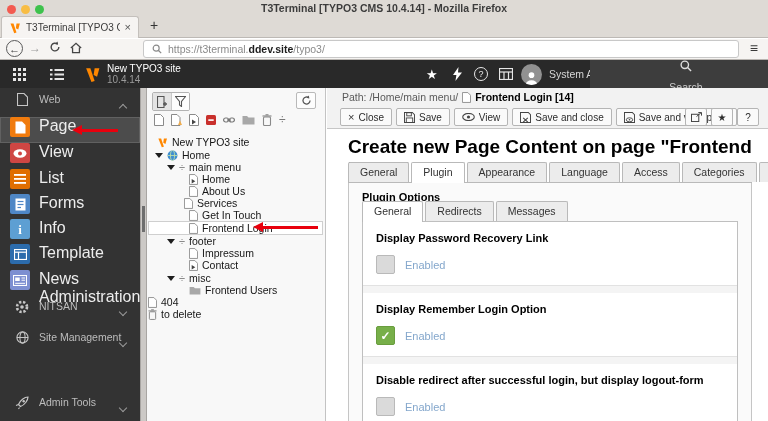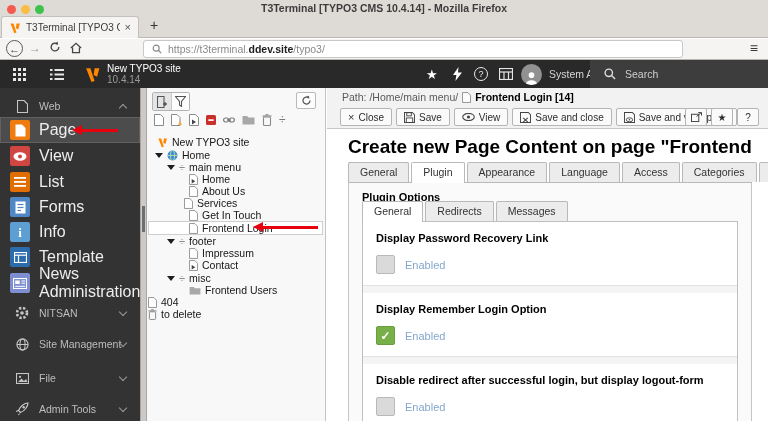--- a/index.html
+++ b/index.html
@@ -24,47 +24,47 @@
   .ff-tab-label { flex:1; font-size:10px; color:#3a3a3a; white-space:nowrap; overflow:hidden; }
   .ff-tab-close { font-size:11px; color:#555; line-height:1; }
   .ff-newtab { position:absolute; left:150px; top:1px; font-size:14px; color:#333; }
 
   .navbar { position:absolute; top:39px; left:0; right:0; height:21px; background:#f6f4f2;
             border-bottom:1px solid #b9b5b1; }
   .nav-circle { position:absolute; top:1px; width:17px; height:17px; border:1.4px solid #5a5a5a;
                 border-radius:50%; display:flex; align-items:center; justify-content:center;
                 font-size:11px; color:#3a3a3a; }
   .nav-glyph { position:absolute; top:3px; font-size:12px; color:#4a4a4a; line-height:1; }
-  .urlbar { position:absolute; left:143px; top:1px; width:540px; height:18px; background:#fff;
+  .urlbar { position:absolute; left:143px; top:1px; width:596px; height:18px; background:#fff;
             border:1px solid #c8c8c8; border-radius:3px; display:flex; align-items:center;
             gap:6px; padding:0 8px; }
   .url-text { font-size:10.5px; color:#8a8a8a; white-space:nowrap; }
   .url-domain { color:#1d1d1d; font-weight:bold; }
   .ff-menu { position:absolute; right:10px; top:1px; font-size:14px; color:#3a3a3a; }
 
   
   .t3-topbar { position:absolute; top:60px; left:0; right:0; height:28px; background:#292929; }
   .tb-item { position:absolute; top:0; height:28px; display:flex; align-items:center; }
   .tb-sitename { font-size:10px; color:#fff; line-height:1.15; }
   .tb-version { font-size:10px; color:#9a9a9a; }
   .tb-star { color:#fff; font-size:13px; }
   .tb-help-circle { width:14px; height:14px; border:1.3px solid #e8e8e8; border-radius:50%;
                     display:flex; align-items:center; justify-content:center;
                     font-size:9px; color:#e8e8e8; }
   .tb-avatar { width:21px; height:21px; border-radius:50%; background:#919191; overflow:hidden;
                display:flex; align-items:flex-end; justify-content:center; }
   .tb-username { font-size:10.5px; color:#d6d6d6; }
   .tb-search { position:absolute; right:0; top:0; width:178px; height:28px; background:#3d3d3d;
-               display:flex; align-items:center; gap:9px; padding-left:14px; }
+               display:flex; align-items:center; gap:9px; padding-left:14px;flex-direction:column; }
   .tb-search-label { font-size:10.5px; color:#cfcfcf; }
 
   
   .module-menu { position:absolute; top:88px; left:0; width:140px; bottom:0; background:#333; }
   .mm-row { position:absolute; left:0; width:140px; height:26px; display:flex;
-            align-items:center; gap:9px; }
+            gap:9px; }
   .mm-header { padding-left:14px; }
   .mm-header .mm-label { font-size:10.5px; color:#bdbdbd; }
   .mm-module { padding-left:10px; }
   .mm-module .mm-label { font-size:16px; color:#ededed; }
   .mm-active { background:#4c4c4c; box-shadow:inset 0 0 0 1px #616161; }
   .mm-icon { width:20px; height:20px; border-radius:2px; display:flex; align-items:center;
              justify-content:center; flex:none; }
   .mm-hicon { width:16px; display:flex; justify-content:center; flex:none; }
   .chev { width:6px; height:6px; border-right:1.4px solid #9a9a9a; border-bottom:1.4px solid #9a9a9a;
           position:absolute; right:14px; }
@@ -377,31 +377,20 @@
       <svg width="13" height="13" viewBox="0 0 14 14">
           <circle cx="7" cy="7" r="6" fill="none" stroke="#c6c6c6" stroke-width="1.2"></circle>
           <ellipse cx="7" cy="7" rx="2.8" ry="6" fill="none" stroke="#c6c6c6" stroke-width="1.1"></ellipse>
           <line x1="1" y1="7" x2="13" y2="7" stroke="#c6c6c6" stroke-width="1.1"></line>
         </svg>
     </span>
     <span class="mm-label">Site Management</span>
     <span class="chev chev-down"></span>
   </div>
 
-  <div class="mm-row mm-header" style="top:277px">
-    <span class="mm-hicon">
-      <svg width="13" height="11" viewBox="0 0 13 11">
-          <rect x="0.5" y="0.5" width="12" height="10" fill="none" stroke="#c6c6c6" stroke-width="1.1"></rect>
-          <circle cx="4" cy="3.8" r="1.1" fill="#c6c6c6"></circle>
-          <path d="M2 9 L5.5 5.5 L8 8 L10 6 L11.5 9 Z" fill="#c6c6c6"></path>
-        </svg>
-    </span>
-    <span class="mm-label">File</span>
-    <span class="chev chev-down"></span>
-  </div>
 
   <div class="mm-row mm-header" style="top:308px">
     <span class="mm-hicon">
       <svg width="14" height="14" viewBox="0 0 14 14">
           <path d="M13 1 C9.5 1 5 4.5 3.5 8.5 L5.5 10.5 C9.5 9 13 4.5 13 1 Z" fill="none" stroke="#c6c6c6" stroke-width="1.2"></path>
           <circle cx="8.7" cy="5.3" r="1.2" fill="#c6c6c6"></circle>
           <path d="M3.5 8.5 L1 9.5 M4.5 11.5 L3.5 13" stroke="#c6c6c6" stroke-width="1.1"></path>
         </svg>
     </span>
     <span class="mm-label">Admin Tools</span>

